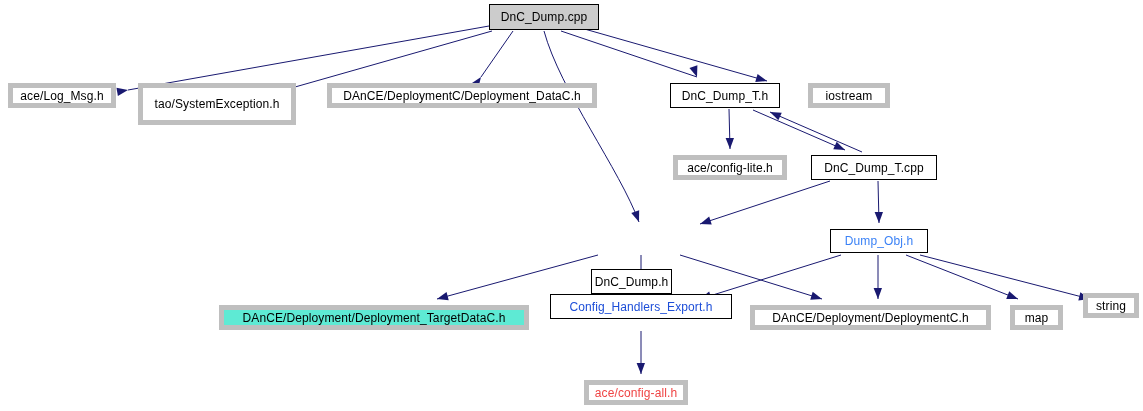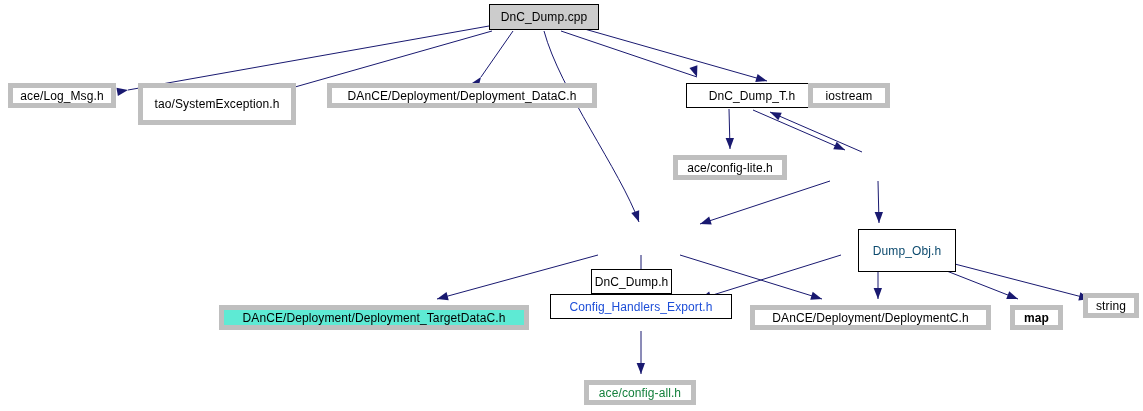--- a/index.html
+++ b/index.html
@@ -97,48 +97,51 @@
 <div class="node root" style="left: 489px; top: 4px; width: 110px; height: 26px; background: rgb(204, 204, 204); border-color: rgb(0, 0, 0); color: rgb(0, 0, 0);">
       <span class="node-label">DnC_Dump.cpp</span>
     </div>
     <div class="node" style="left: 8px; top: 83px; width: 108px; height: 25px; background: rgb(255, 255, 255); border-color: rgb(191, 191, 191); color: rgb(0, 0, 0);">
       <span class="node-label">ace/Log_Msg.h</span>
     </div>
     <div class="node" style="left: 138px; top: 83px; width: 158px; height: 42px; background: rgb(255, 255, 255); border-color: rgb(191, 191, 191); color: rgb(0, 0, 0);">
       <span class="node-label">tao/SystemException.h</span>
     </div>
     <div class="node" style="left: 327px; top: 83px; width: 270px; height: 25px; background: rgb(255, 255, 255); border-color: rgb(191, 191, 191); color: rgb(0, 0, 0);">
-      <span class="node-label">DAnCE/Deployment/Deployment_DataC.h</span>
+      <span class="node-label">DAnCE/DeploymentC/Deployment_DataC.h</span>
     </div>
-    <div class="node strong" style="left: 686px; top: 83px; width: 132px; height: 25px; background: rgb(255, 255, 255); border-color: rgb(0, 0, 0); color: rgb(0, 0, 0);">
+    <div class="node strong" style="left: 670px; top: 83px; width: 110px; height: 25px; background: rgb(255, 255, 255); border-color: rgb(0, 0, 0); color: rgb(0, 0, 0);">
       <span class="node-label">DnC_Dump_T.h</span>
     </div>
     <div class="node" style="left: 673px; top: 155px; width: 114px; height: 25px; background: rgb(255, 255, 255); border-color: rgb(191, 191, 191); color: rgb(0, 0, 0);">
       <span class="node-label">ace/config-lite.h</span>
     </div>
     <div class="node" style="left: 808px; top: 83px; width: 82px; height: 25px; background: rgb(255, 255, 255); border-color: rgb(191, 191, 191); color: rgb(0, 0, 0);">
       <span class="node-label">iostream</span>
     </div>
+    <div class="node strong" style="left: 811px; top: 155px; width: 126px; height: 25px; background: rgb(255, 255, 255); border-color: rgb(0, 0, 0); color: rgb(0, 0, 0);">
+      <span class="node-label">DnC_Dump_T.cpp</span>
+    </div>
     <div class="node strong" style="left: 591px; top: 225px; width: 81px; height: 25px; background: rgb(255, 255, 255); border-color: rgb(0, 0, 0); color: rgb(0, 0, 0); margin-top: 44px;">
       <span class="node-label">DnC_Dump.h</span>
     </div>
-    <div class="node strong" style="left: 830px; top: 229px; width: 98px; height: 43px; background: rgb(255, 255, 255); border-color: rgb(0, 0, 0); color: #0c4a6e; margin-left: 28px;">
+    <div class="node strong" style="left: 830px; top: 229px; width: 98px; height: 24px; background: rgb(255, 255, 255); border-color: rgb(0, 0, 0); color: #3b82f6;">
       <span class="node-label">Dump_Obj.h</span>
     </div>
     <div class="node" style="left: 219px; top: 305px; width: 310px; height: 25px; background: #5eead4; border-color: rgb(191, 191, 191); color: rgb(0, 0, 0);">
       <span class="node-label">DAnCE/Deployment/Deployment_TargetDataC.h</span>
     </div>
     <div class="node strong" style="left: 550px; top: 294px; width: 182px; height: 25px; background: rgb(255, 255, 255); border-color: rgb(0, 0, 0); color: #1d4ed8;">
       <span class="node-label">Config_Handlers_Export.h</span>
     </div>
     <div class="node" style="left: 750px; top: 305px; width: 241px; height: 25px; background: rgb(255, 255, 255); border-color: rgb(191, 191, 191); color: rgb(0, 0, 0); align-items: center;">
       <span class="node-label">DAnCE/Deployment/DeploymentC.h</span>
     </div>
-    <div class="node" style="left: 1010px; top: 305px; width: 53px; height: 25px; background: rgb(255, 255, 255); border-color: rgb(191, 191, 191); color: rgb(0, 0, 0); font-weight: bold;">
+    <div class="node" style="left: 1010px; top: 305px; width: 53px; height: 25px; background: rgb(255, 255, 255); border-color: rgb(191, 191, 191); color: rgb(0, 0, 0);">
       <span class="node-label">map</span>
     </div>
     <div class="node" style="left: 1083px; top: 293px; width: 56px; height: 25px; background: rgb(255, 255, 255); border-color: rgb(191, 191, 191); color: rgb(0, 0, 0);">
       <span class="node-label">string</span>
     </div>
-    <div class="node" style="left: 584px; top: 380px; width: 112px; height: 25px; background: rgb(255, 255, 255); border-color: rgb(191, 191, 191); color: #15803d;">
+    <div class="node" style="left: 584px; top: 380px; width: 104px; height: 25px; background: rgb(255, 255, 255); border-color: rgb(191, 191, 191); color: #ef4444;">
       <span class="node-label">ace/config-all.h</span>
     </div>
   </div>
 
 </body></html>

